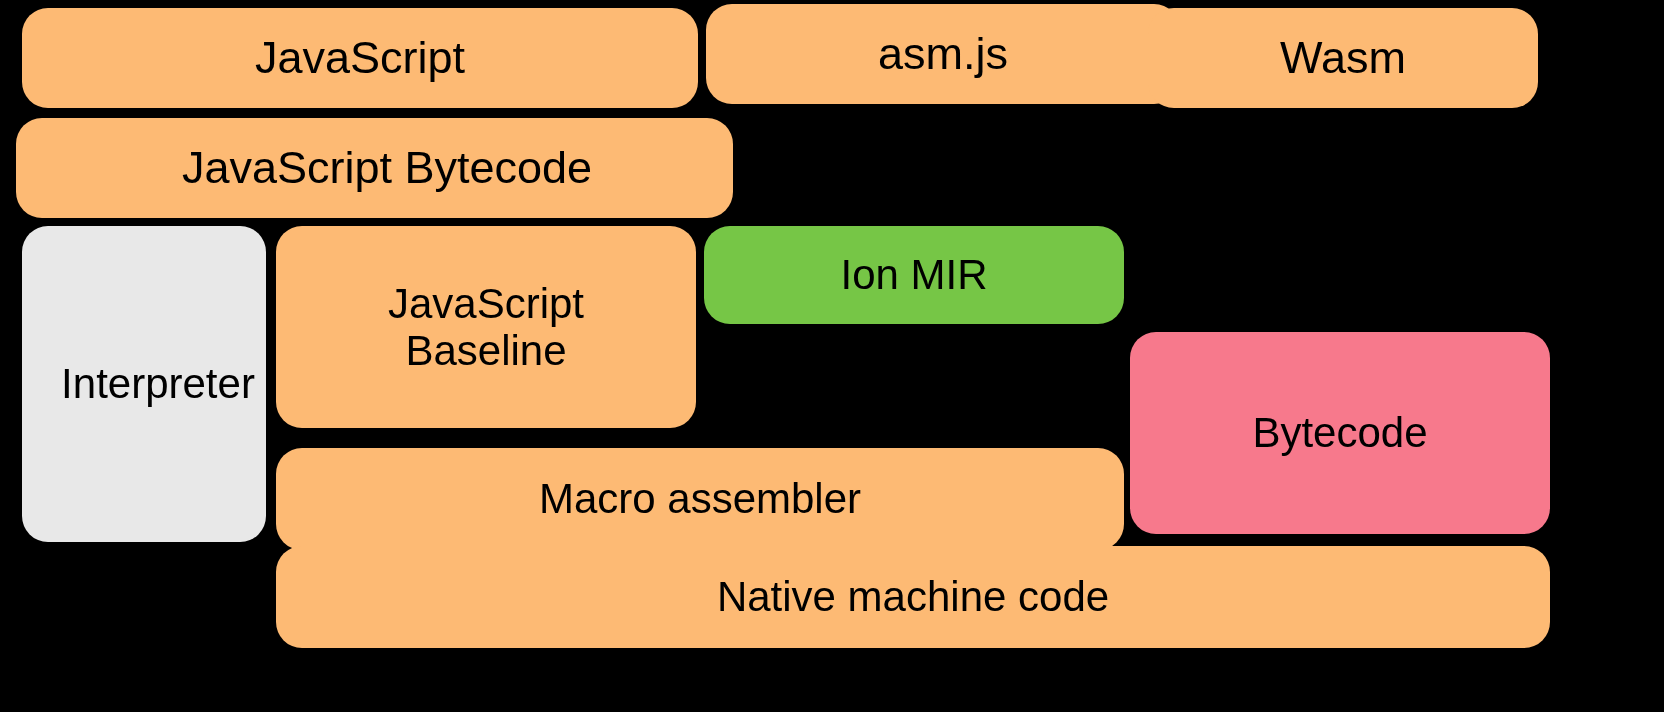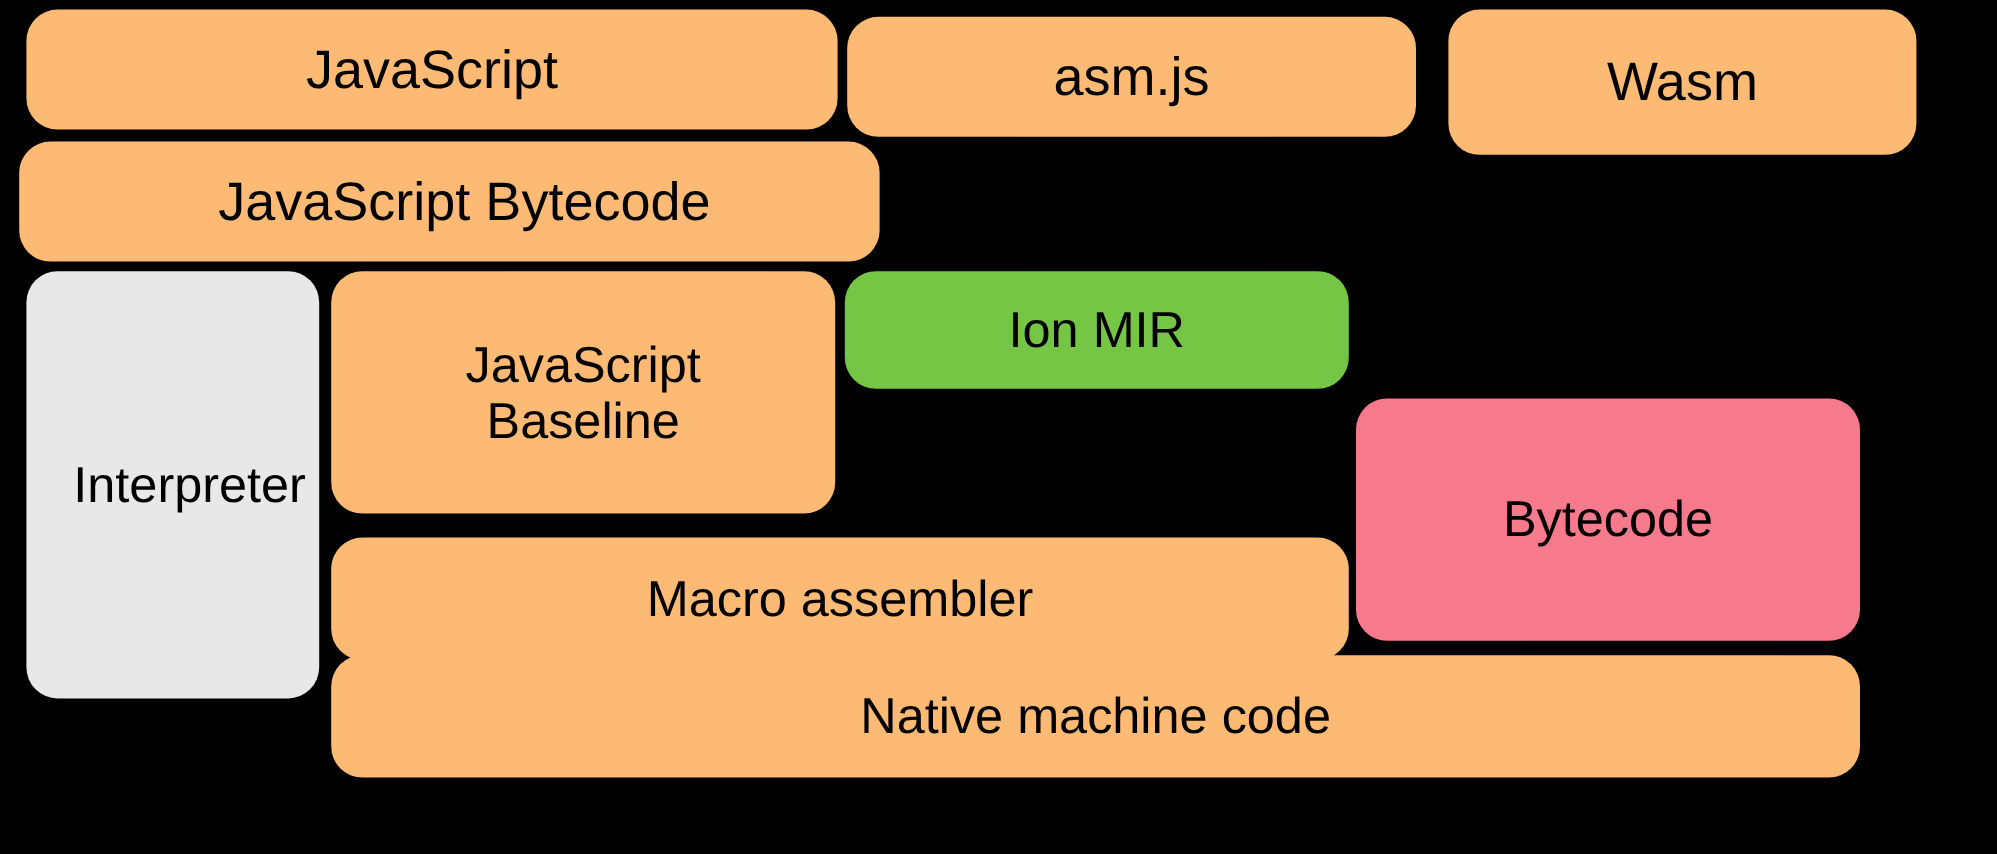--- a/index.html
+++ b/index.html
@@ -31,23 +31,23 @@
   .fill-white  { background: #fdba74; }
   .fill-gray   { background: #E8E8E8; }
   .fill-green  { background: #76C646; }
   .fill-pink   { background: #F7798C; }
 </style>
 </head>
 <body>
 
 <div id="canvas">
     <div class="node fill-white" style="left: 22px; top: 8px; width: 676px; height: 100px; font-size: 45px;"><span>JavaScript</span></div>
-    <div class="node fill-white" style="left: 706px; top: 14px; width: 474px; height: 100px; font-size: 45px;"><span>asm.js</span></div>
-    <div class="node fill-white" style="left: 1207px; top: 8px; width: 390px; height: 121px; font-size: 45px;"><span>Wasm</span></div>
+    <div class="node fill-white" style="left: 706px; top: 4px; width: 474px; height: 100px; font-size: 45px;"><span>asm.js</span></div>
+    <div class="node fill-white" style="left: 1148px; top: 8px; width: 390px; height: 100px; font-size: 45px;"><span>Wasm</span></div>
     <div class="node fill-white" style="left: 16px; top: 118px; width: 717px; height: 100px; font-size: 45px; padding-left: 25px;"><span>JavaScript Bytecode</span></div>
-    <div class="node fill-gray" style="left: 22px; top: 226px; width: 244px; height: 356px; font-size: 42px; padding-left: 28px;"><span>Interpreter</span></div>
+    <div class="node fill-gray" style="left: 22px; top: 226px; width: 244px; height: 316px; font-size: 42px; padding-left: 28px;"><span>Interpreter</span></div>
     <div class="node fill-white" style="left: 276px; top: 226px; width: 420px; height: 202px; font-size: 42px;"><span>JavaScript
 Baseline</span></div>
     <div class="node fill-green" style="left: 704px; top: 226px; width: 420px; height: 98px; font-size: 42px;"><span>Ion MIR</span></div>
     <div class="node fill-pink" style="left: 1130px; top: 332px; width: 420px; height: 202px; font-size: 42px;"><span>Bytecode</span></div>
     <div class="node fill-white" style="left: 276px; top: 448px; width: 848px; height: 102px; font-size: 42px;"><span>Macro assembler</span></div>
     <div class="node fill-white" style="left: 276px; top: 546px; width: 1274px; height: 102px; font-size: 42px;"><span>Native machine code</span></div>
   </div>
 
 </body></html>

